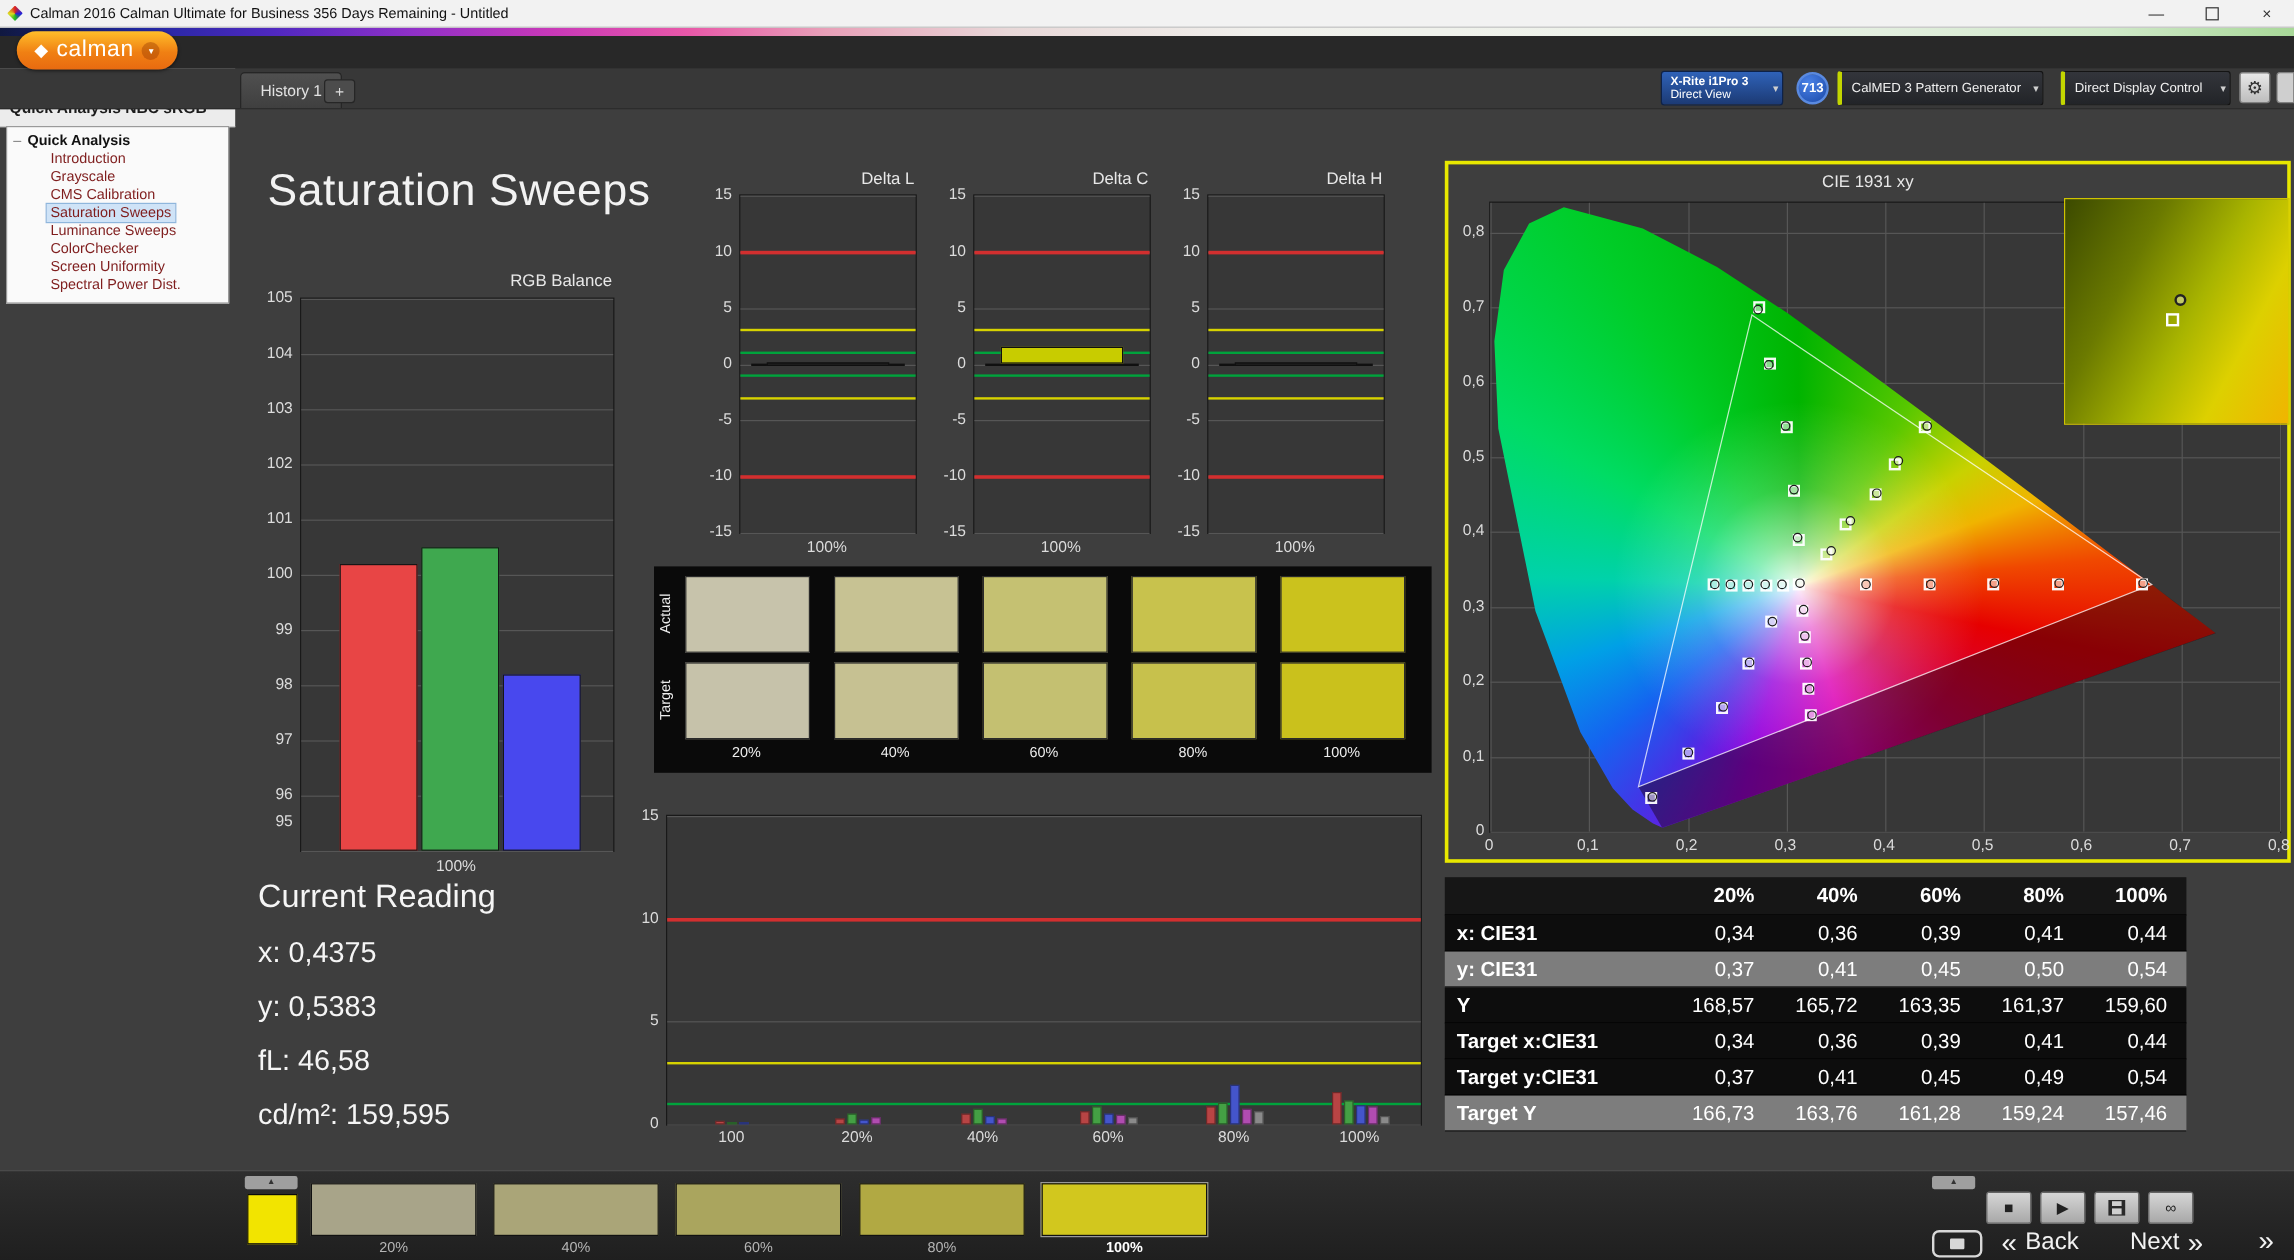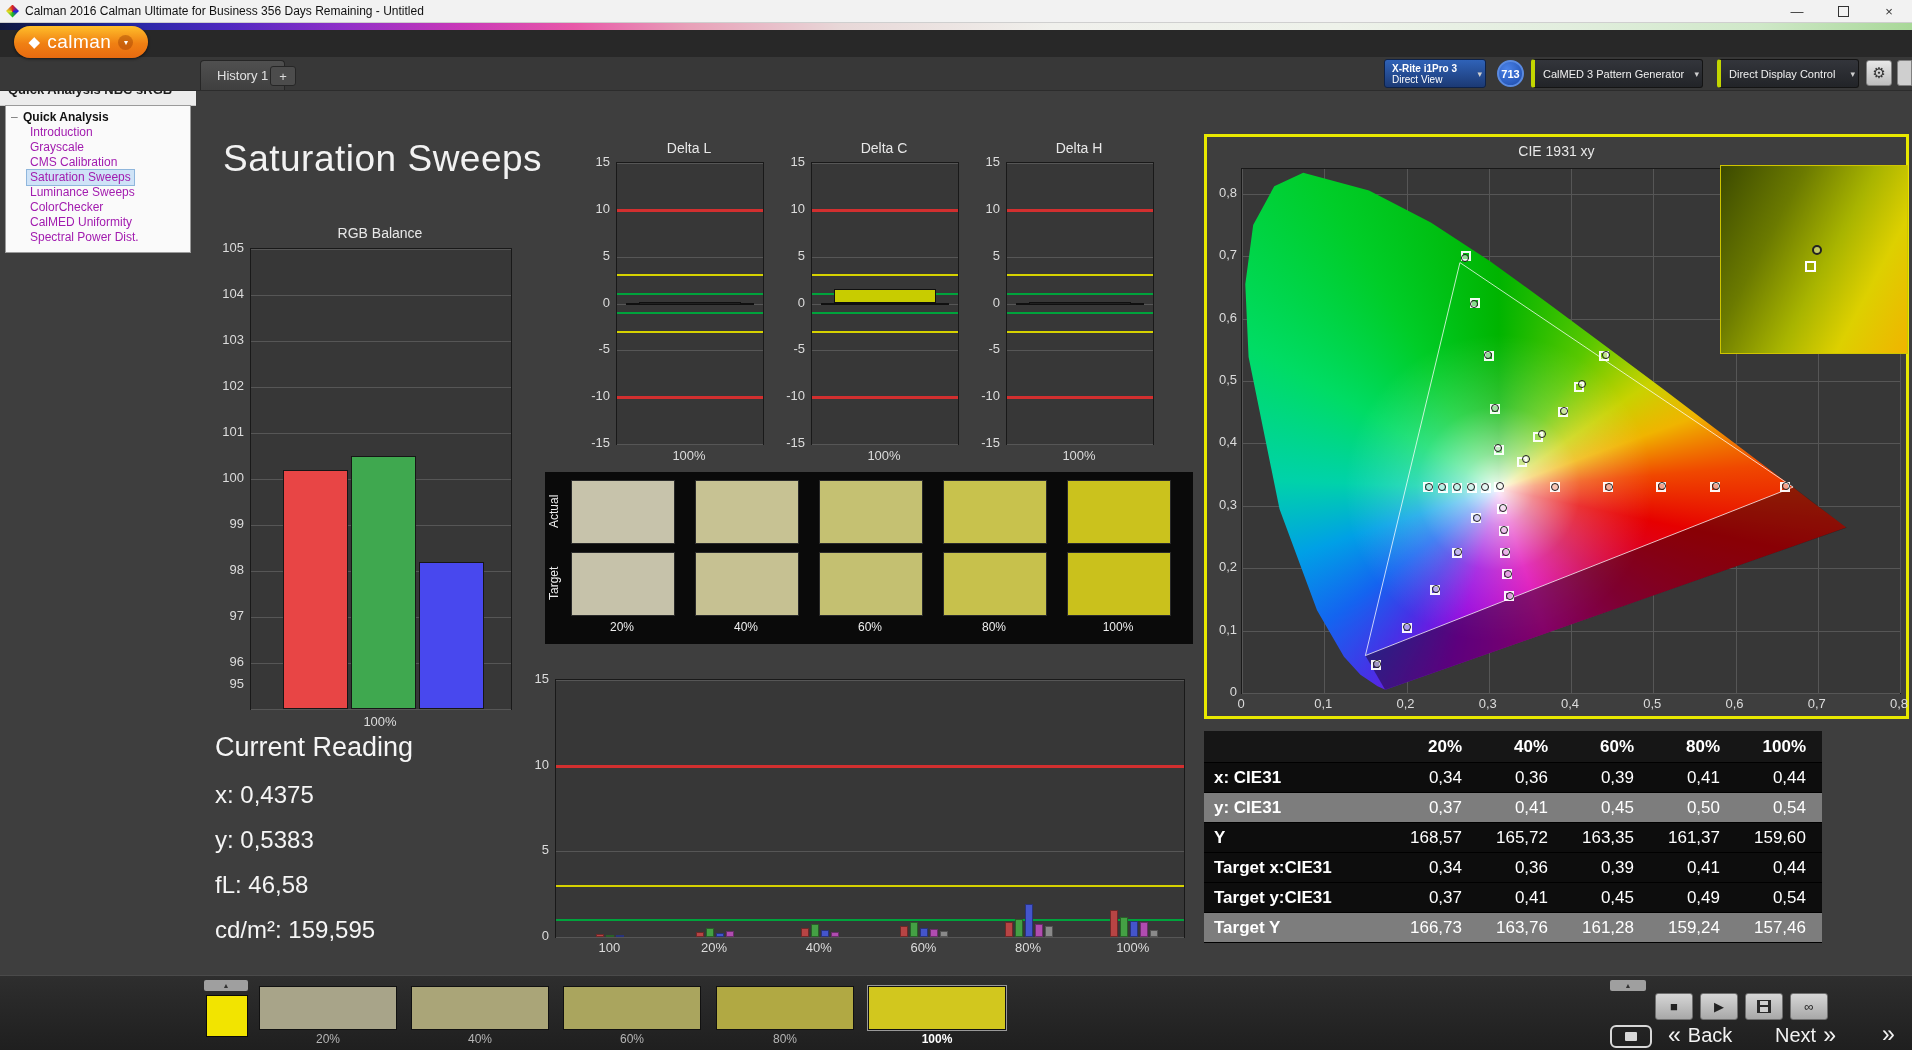--- a/index.html
+++ b/index.html
@@ -58,26 +58,26 @@
   .sidebar-header{position:absolute;left:0;top:57px;width:196px;height:48px;background:#ececec;
     border-bottom:1px solid #c8c8c8;z-index:1}
   .sb-circle{position:absolute;left:12px;top:7px;width:10px;height:10px;border:2px solid #909090;
     border-radius:50%;box-sizing:border-box}
   .sb-collapse{position:absolute;right:12px;top:4px;font-size:11px;color:#555}
   .sb-title{position:absolute;left:8px;top:25px;font-size:13px;color:#1c1c1c;font-weight:bold;white-space:nowrap}
   .tree{position:absolute;left:5px;top:105px;width:186px;height:148px;background:#fafafa;
     border:1px solid #9a9a9a;box-sizing:border-box;padding:3px 0 0 0;overflow:hidden;z-index:1}
   .tree-root{font-size:12px;font-weight:bold;color:#111;padding-left:17px;line-height:16px;position:relative}
   .tree-expander{position:absolute;left:5px;top:0;color:#777;font-weight:normal}
-  .tree-item{font-size:12px;color:#a21caf;line-height:15px;margin-left:21px;width:max-content;padding:0 3px}
+  .tree-item{font-size:12px;color:#7f1d1d;line-height:15px;margin-left:33px;width:max-content;padding:0 3px}
   .tree-item.selected{background:#cfe3f7;outline:1px solid #8fb6dc}
   
   .page-title{position:absolute;left:223px;top:138px;font-size:37px;color:#f2f2f2;letter-spacing:.5px}
   
-  .chart-title{color:#e8e8e8;font-size:14px;text-align:center;position:absolute}
+  .chart-title{color:#e8e8e8;font-size:14px;text-align:right;position:absolute}
   .gridline-h{position:absolute;left:0;right:0;height:1px;background:#565656}
   .gridline-v{position:absolute;top:0;bottom:0;width:1px;background:#565656}
   .axis-label{position:absolute;font-size:13px;color:#dcdcdc}
   .axis-label.y{left:0;width:26px;text-align:right}
   .limit{position:absolute;left:0;right:0}
   .limit-red{height:3px;background:#d22f2f}
   .limit-yellow{height:2px;background:#d6d200}
   .limit-green{height:2px;background:#00a33c}
   .zero-line{position:absolute;left:6%;right:6%;height:2px;background:#101010}
   
@@ -230,21 +230,21 @@
     <span class="tree-expander">–</span>
     <span>Quick Analysis</span>
   </div>
   <div>
       <div class="tree-item">Introduction</div>
       <div class="tree-item">Grayscale</div>
       <div class="tree-item">CMS Calibration</div>
       <div class="tree-item selected">Saturation Sweeps</div>
       <div class="tree-item">Luminance Sweeps</div>
       <div class="tree-item">ColorChecker</div>
-      <div class="tree-item">CalMED Uniformity</div>
+      <div class="tree-item">Screen Uniformity</div>
       <div class="tree-item">Spectral Power Dist.</div>
     </div>
 </div>
 
 <div class="page-title">Saturation Sweeps</div>
 
 <div class="rgb-chart">
   <div class="chart-title">RGB Balance</div>
   <div class="rgb-plot">
       <div class="gridline-h" style="top: 460px;"></div>

